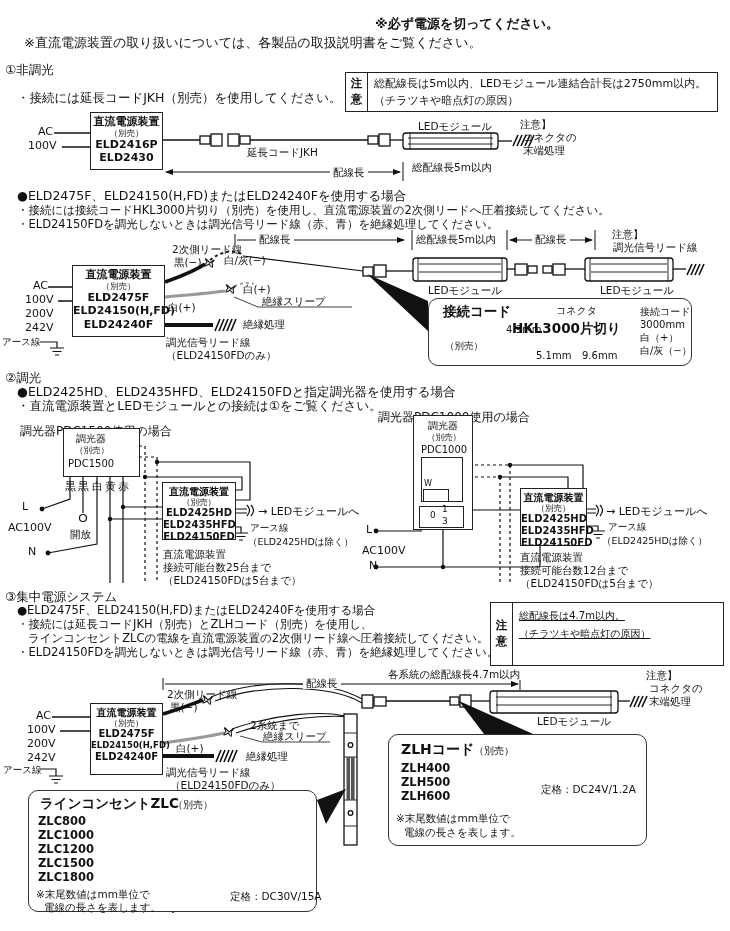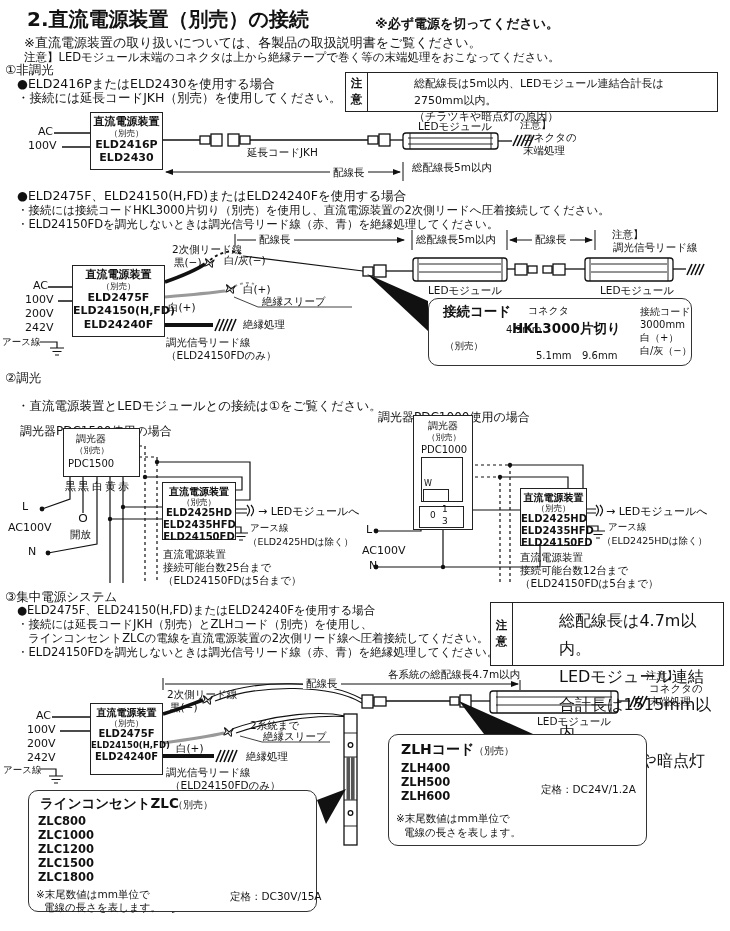--- a/index.html
+++ b/index.html
@@ -16,22 +16,22 @@
 .psu .t {font-size:11px; font-weight:bold; padding-top:3px; line-height:1.15;}
 .psu .s {font-size:8.5px; line-height:1.1;}
 .psu .m {font-size:11px; font-weight:bold; line-height:1.22;}
 .psu.small .t {font-size:10px;} .psu.small .m {font-size:10px;}
 .psu.small .m2 {font-size:8.5px; font-weight:bold; line-height:1.3;}
 .bx {position:absolute; border:1.5px solid #222; background:#fff;}
 .rbx {position:absolute; border:1.5px solid #333; border-radius:10px; background:#fff;}
 .note {position:absolute; border:1.5px solid #222; background:#fff; display:flex;}
 .note .tag {display:flex; align-items:center; justify-content:center; border-right:1px solid #222; width:22px; flex:0 0 22px;}
 .note .tag span {display:block; width:13px; word-break:break-all; font-size:11.5px; font-weight:bold; line-height:1.35; text-align:center;}
-.note .bd {padding:3px 6px; font-size:11px; line-height:1.5;margin-left:40px;}
-.note .bd.small {font-size:16px; line-height:1.75; padding:4px 6px;}
+.note .bd {padding:3px 6px; font-size:11px; line-height:1.5;}
+.note .bd.small {font-size:10px; line-height:1.75; padding:4px 6px;text-decoration:underline;}
 svg.layer {position:absolute; left:0; top:0;}
 </style>
 </head>
 <body>
 
 <div id="page">
 
 <svg class="layer" width="730" height="931" viewBox="0 0 730 931">
   <defs>
     <marker id="arr" markerWidth="9" markerHeight="8" refX="7" refY="3.5" orient="auto-start-reverse">
@@ -250,27 +250,24 @@
       <path d="M206,804 H220 M206,868 H220" stroke-width="0.9"></path>
       <rect x="208.5" y="808" width="3.6" height="56" fill="#555" stroke="none"></rect>
       <rect x="213" y="808" width="3.6" height="56" fill="#555" stroke="none"></rect>
       <circle cx="213" cy="798" r="2.2" fill="#fff"></circle>
           <circle cx="213" cy="874" r="2.2" fill="#fff"></circle>
       <path d="M212,882 C206,898 192,906 172,912" stroke-width="2"></path>
     </g>
   </g>
 </svg>
 
-<div class="lab s20 b" style="left:27px; top:8px;">2.直流電源装置（別売）の接続</div>
 <div class="lab s13 b" style="left:375px; top:16px;">※必ず電源を切ってください。</div>
 <div class="lab s13" style="left:24px; top:35px;">※直流電源装置の取り扱いについては、各製品の取扱説明書をご覧ください。</div>
-<div class="lab s115" style="left:24px; top:51px;">注意】LEDモジュール末端のコネクタは上から絶縁テープで巻く等の末端処理をおこなってください。</div>
 
 <div class="lab s125" style="left:5px; top:63px;">①非調光</div>
-<div class="lab s125" style="left:17px; top:77px;">●ELD2416PまたはELD2430を使用する場合</div>
 <div class="lab s125" style="left:17px; top:91px;">・接続には延長コードJKH（別売）を使用してください。</div>
 
 <div class="note" style="left:345px; top:72px; width:373px; height:40px;">
   <div class="tag">
         <span>注意</span>
       </div>
   <div class="bd">
     <div>総配線長は5m以内、LEDモジュール連結合計長は2750mm以内。</div>
     <div>（チラツキや暗点灯の原因）</div>
   </div>
@@ -322,30 +319,31 @@
   <div class="m">ELD24150(H,FD)</div>
   <div class="m">ELD24240F</div>
 </div>
 <div class="lab" style="left:428px; top:284px;">LEDモジュール</div>
 <div class="lab" style="left:600px; top:284px;">LEDモジュール</div>
 
 <div class="rbx" style="left:428px; top:298px; width:264px; height:68px;"></div>
 <div class="lab s135 b" style="left:443px; top:304px;">接続コード</div>
 <div class="lab s135 b" style="left:465px; top:321px;margin-left:47px;">HKL3000片切り</div>
 <div class="lab s9" style="left:445px; top:340px;">（別売）</div>
-<div class="lab s10" style="left:528px; top:305px;">コネクタ</div>
+<div class="lab s10" style="left:556px; top:305px;">コネクタ</div>
 <div class="lab s10" style="left:506px; top:324px;">4.9mm</div>
 <div class="lab s10" style="left:536px; top:350px;">5.1mm</div>
 <div class="lab s10" style="left:582px; top:350px;">9.6mm</div>
 <div class="lab s10" style="left:640px; top:306px;">接続コード</div>
 <div class="lab s10" style="left:640px; top:319px;">3000mm</div>
 <div class="lab s10" style="left:640px; top:332px;">白（+）</div>
 <div class="lab s10" style="left:640px; top:345px;">白/灰（−）</div>
 
 <div class="lab s125" style="left:5px; top:371px;">②調光</div>
+<div class="lab s125" style="left:17px; top:385px;">●ELD2425HD、ELD2435HFD、ELD24150FDと指定調光器を使用する場合</div>
 <div class="lab s125" style="left:17px; top:399px;">・直流電源装置とLEDモジュールとの接続は①をご覧ください。</div>
 <div class="lab s12" style="left:20px; top:413px;">調光器PDC1500使用の場合</div>
 <div class="lab s12" style="left:378px; top:399px;">調光器PDC1000使用の場合</div>
 
 <div class="bx" style="left:63px; top:428px; width:77px; height:49px;">
   <div class="lab s10" style="left:12px; top:4px;">調光器</div>
   <div class="lab s8" style="left:11px; top:16px;">（別売）</div>
   <div class="lab s10" style="left:4px; top:29px;">PDC1500</div>
 </div>
 <div class="lab s11" style="left:65px; top:481px;">黒</div>
@@ -405,21 +403,20 @@
 <div class="lab s115" style="left:17px; top:618px;">・接続には延長コードJKH（別売）とZLHコード（別売）を使用し、</div>
 <div class="lab s115" style="left:28px; top:632px;">ラインコンセントZLCの電線を直流電源装置の2次側リード線へ圧着接続してください。</div>
 <div class="lab s115" style="left:17px; top:646px;">・ELD24150FDを調光しないときは調光信号リード線（赤、青）を絶縁処理してください。</div>
 
 <div class="note" style="left:490px; top:602px; width:234px; height:64px;">
   <div class="tag">
         <span>注意</span>
       </div>
   <div class="bd small">
     <div>総配線長は4.7m以内。</div>
-    <div>LEDモジュール連結合計長は1515mm以内。</div>
     <div>（チラツキや暗点灯の原因）</div>
   </div>
 </div>
 
 <div class="lab bg" style="left:303px; top:677px;">配線長</div>
 <div class="lab bg" style="left:385px; top:668px;">各系統の総配線長4.7m以内</div>
 <div class="lab" style="left:167px; top:688px;">2次側リード線</div>
 <div class="lab" style="left:170px; top:701px;">黒(−)</div>
 <div class="lab" style="left:250px; top:719px;">2系統まで</div>
 <div class="lab" style="left:263px; top:730px;">絶縁スリーブ</div>

